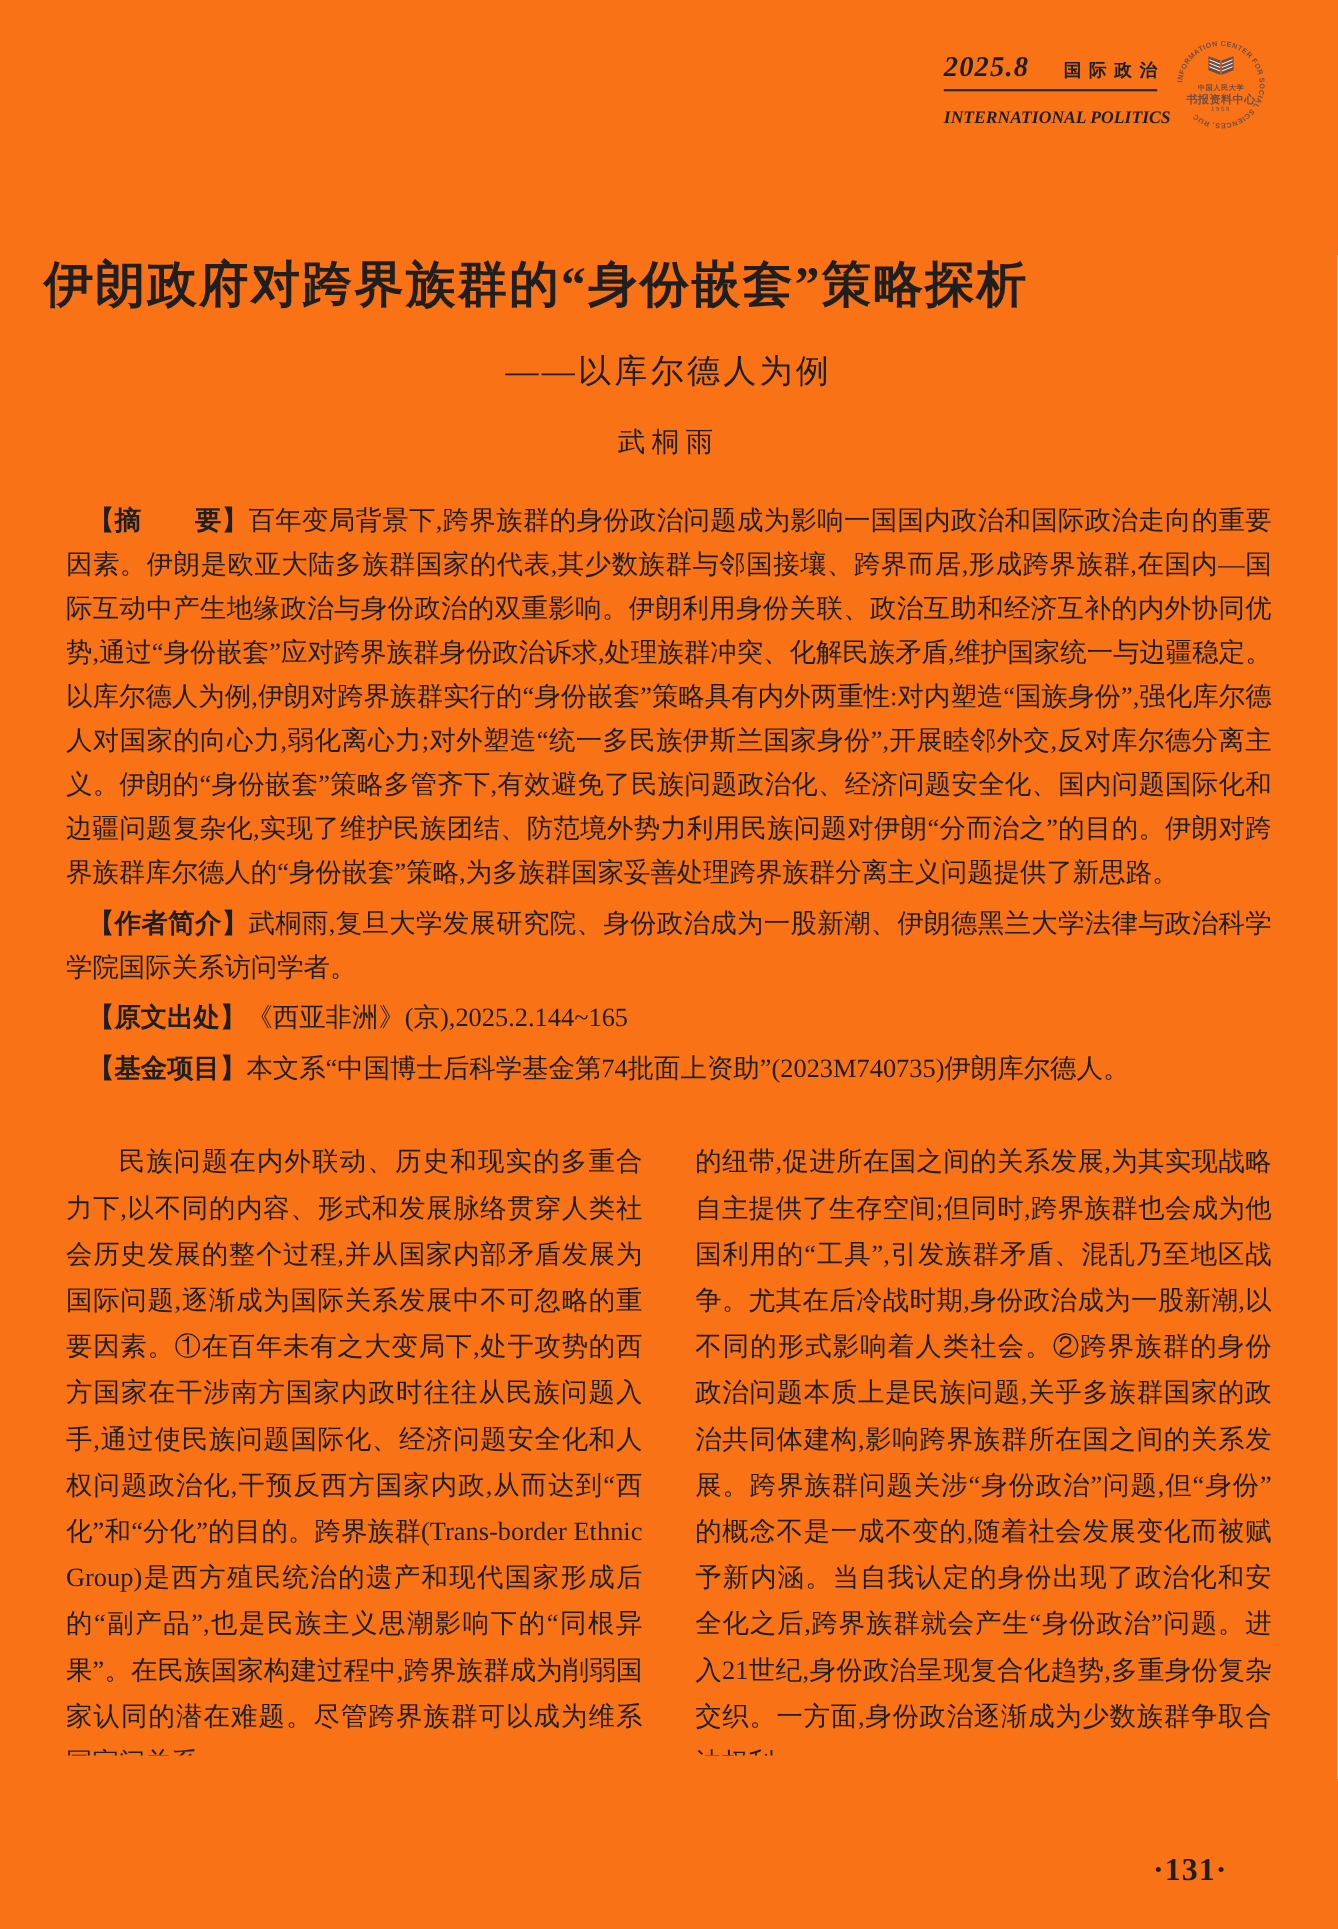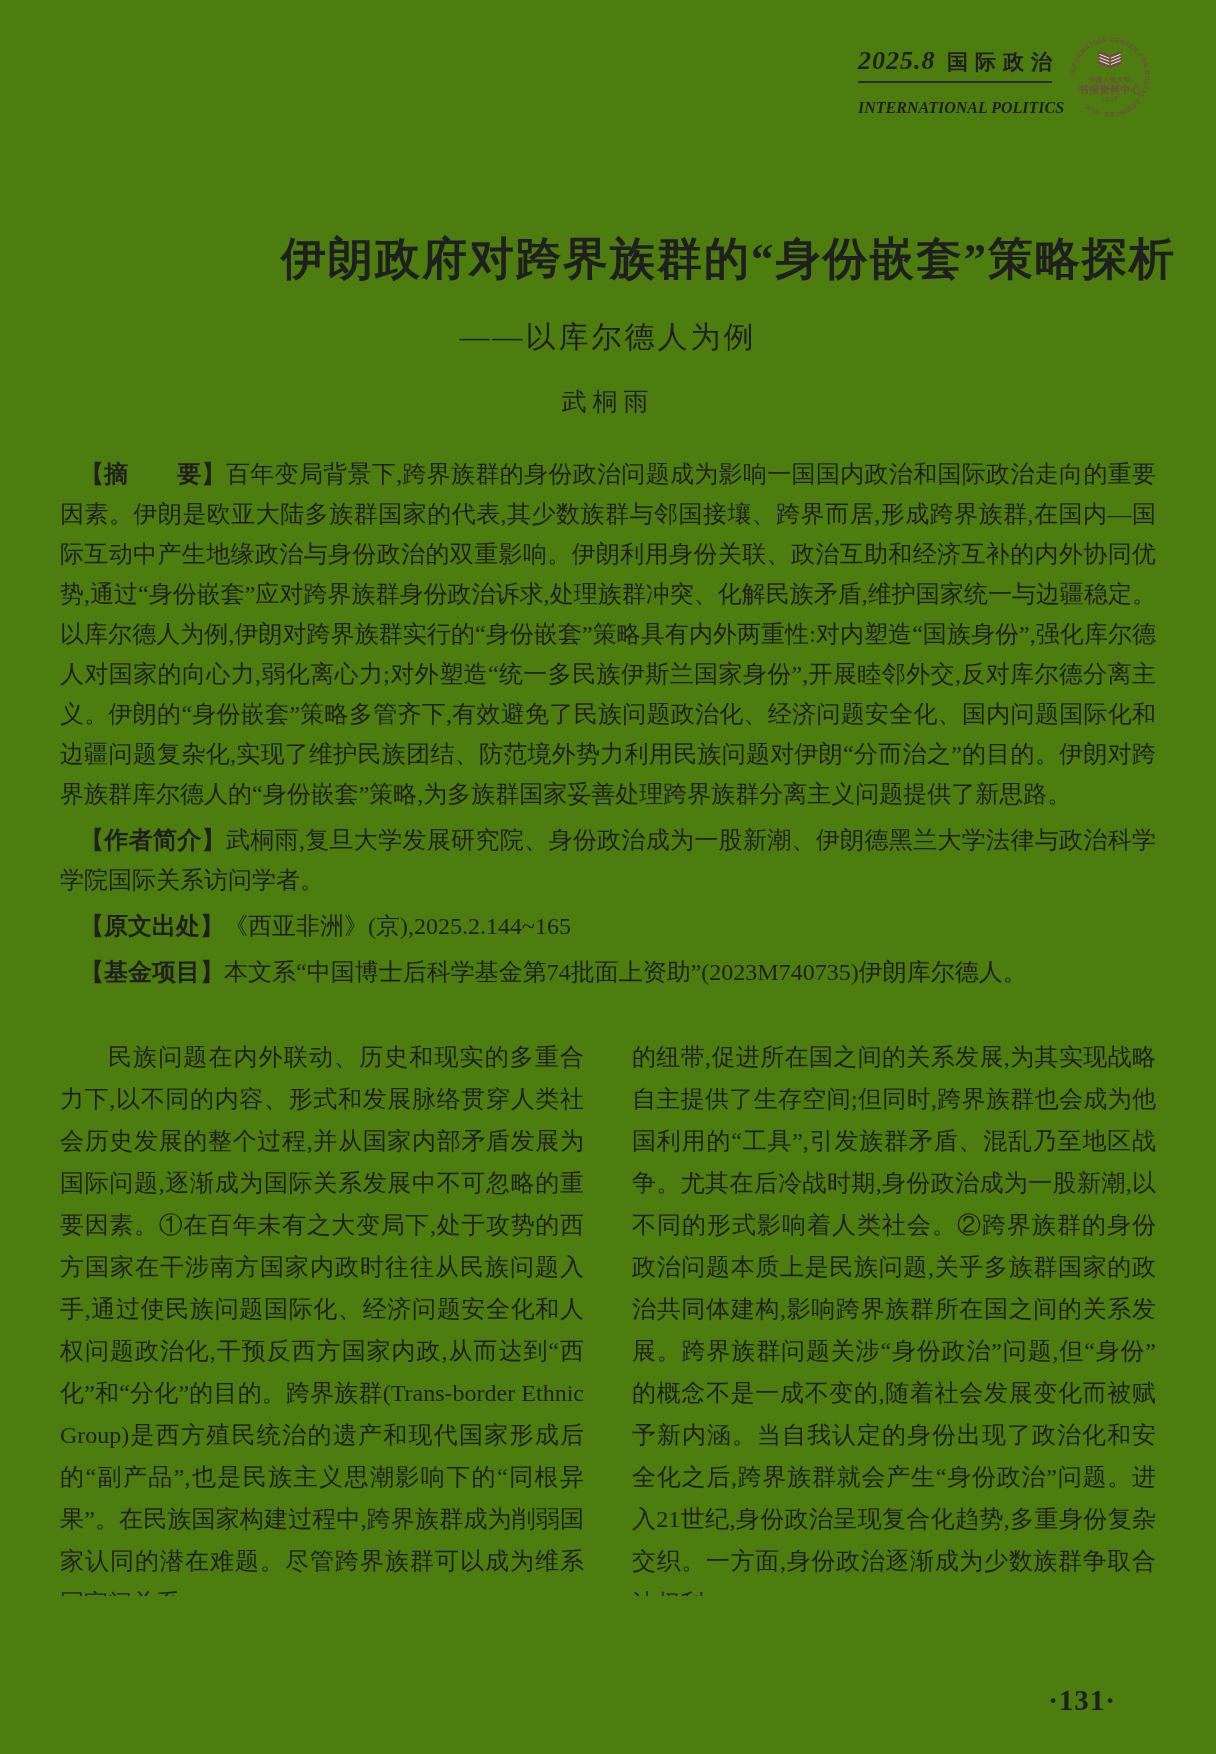--- a/index.html
+++ b/index.html
@@ -1,39 +1,39 @@
 <!DOCTYPE html>
 <html lang="zh"><head>
 <meta charset="utf-8">
 <style>
   html,body { margin:0; padding:0; background:#ffffff; }
   .page {
     position:relative;
     width:1216px; height:1754px;
-    background:#4d7c0f;
+    background:#f97316;
     color:#1f1f1f;
     font-family:"Liberation Serif","DejaVu Serif",serif;
     overflow:hidden;
   }
 
   
   .journal-header {
     position:absolute; top:46px; right:164px; width:194px;
     text-align:center;
   }
   .issue-row {
     display:flex; justify-content:space-between; align-items:baseline;
     border-bottom:2px solid #2a2a2a; padding-bottom:5px;
   }
   .issue {
     font-style:italic; font-weight:bold; font-size:26px; letter-spacing:1px;
   }
   .cn-journal {
     font-family:Liberation Mono, monospace;
-    font-weight:bold; font-size:21px; letter-spacing:7px; margin-right:-7px;
+    font-weight:bold; font-size:16px; letter-spacing:7px; margin-right:-7px;
   }
   .en-journal {
     font-style:italic; font-weight:bold; font-size:16px;
     padding-top:16px; white-space:nowrap;
   }
 
   
   .seal-wrap { position:absolute; top:33px; right:62px; width:88px; height:88px; }
   .seal-wrap svg { width:100%; height:100%; }
   .ring-text {
@@ -49,21 +49,21 @@
     font-weight:bold; font-size:11.5px; letter-spacing:0.5px;
   }
   .seal-year {
     font-family:"Liberation Sans","DejaVu Sans",sans-serif;
     font-size:6.4px; letter-spacing:1.6px;
   }
 
   
   .article-title {
     margin:0; padding:230px 40px 0;
-    text-align:right;
+    text-align:left;
     font-size:45px; font-weight:bold; letter-spacing:2px;
     line-height:1.3;
   }
   .article-subtitle {
     margin:28px 16px 0; text-align:center;
     font-size:30px; letter-spacing:3px;
   }
   .author-name {
     margin:27px 0 12px; text-align:center;
     font-size:25px; letter-spacing:6px;

